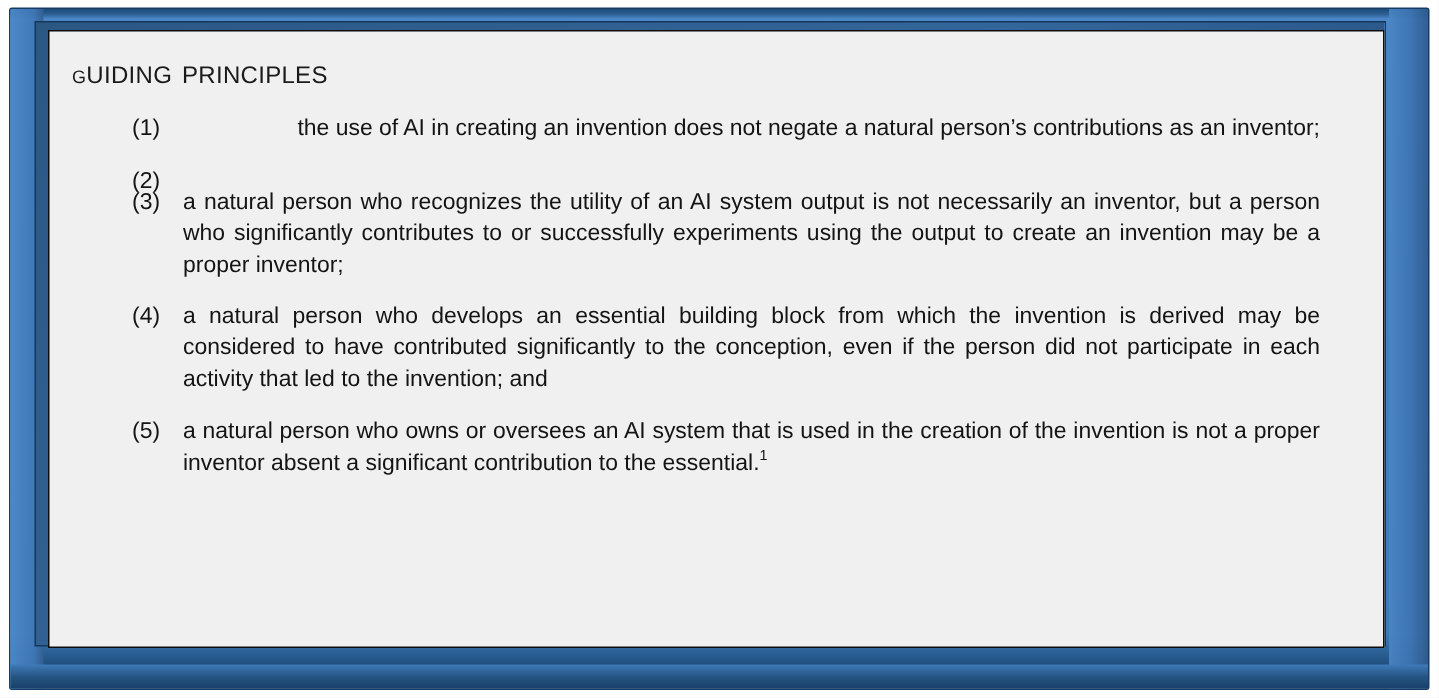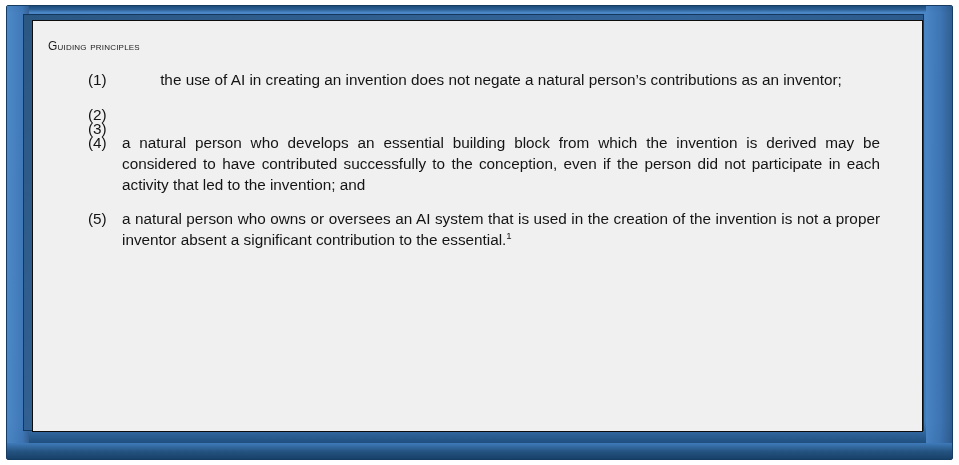--- a/index.html
+++ b/index.html
@@ -108,21 +108,21 @@
     left: 0;
     top: 0;
     right: 0;
     bottom: 0;
     padding: 14px 26px 0 13px;
     box-sizing: border-box;
   }
 
   
   .heading {
-    font-size: 12px;
+    font-size: 23px;
     color: #1a1a1a;
     letter-spacing: .2px;
     font-variant: small-caps;
     text-transform: lowercase;
     margin: 0 0 16px 0;
     padding-left: 2px;
     line-height: 1.1;
   }
   .heading::first-letter { font-size: 17.5px; }
 
@@ -155,21 +155,21 @@
   .principle-text {
     margin-left: 34px;
     font-size: 15.3px;
     color: #141414;
     line-height: 1.36;
     text-align: justify;
     text-justify: inter-word;
     width: 758px;
     hyphens: none;
   }
-  .principle-text.no-justify { text-align: center; }
+  .principle-text.no-justify { text-align: right; }
 
   .footnote-ref {
     font-size: 9.6px;
     vertical-align: super;
     line-height: 0;
   }
 </style>
 </head>
 <body>
 
@@ -195,25 +195,26 @@
           <span class="marker">(1)</span>
           <span class="principle-text no-justify">the use of AI in creating an invention does not negate a natural person’s contributions as an inventor;</span>
         </li>
 
         <li class="principle">
           <span class="marker">(2)</span>
         </li>
 
         <li class="principle">
           <span class="marker">(3)</span>
+          <span class="principle-text">a natural person who recognizes the utility of an AI system output is not necessarily an inventor, but a person who significantly contributes to or successfully experiments using the output to create an invention may be a proper inventor;</span>
         </li>
 
         <li class="principle">
           <span class="marker">(4)</span>
-          <span class="principle-text">a natural person who develops an essential building block from which the invention is derived may be considered to have contributed successfully to the conception, even if the person did not participate in each activity that led to the invention; and</span>
+          <span class="principle-text">a natural person who develops an essential building block from which the invention is derived may be considered to have contributed significantly to the conception, even if the person did not participate in each activity that led to the invention; and</span>
         </li>
 
         <li class="principle">
           <span class="marker">(5)</span>
           <span class="principle-text"><span>a natural person who owns or oversees an AI system that is used in the creation of the invention is not a proper inventor absent a significant contribution to the essential.</span><sup class="footnote-ref">1</sup></span>
         </li>
 
       </ul>
     </div>
   </div>

